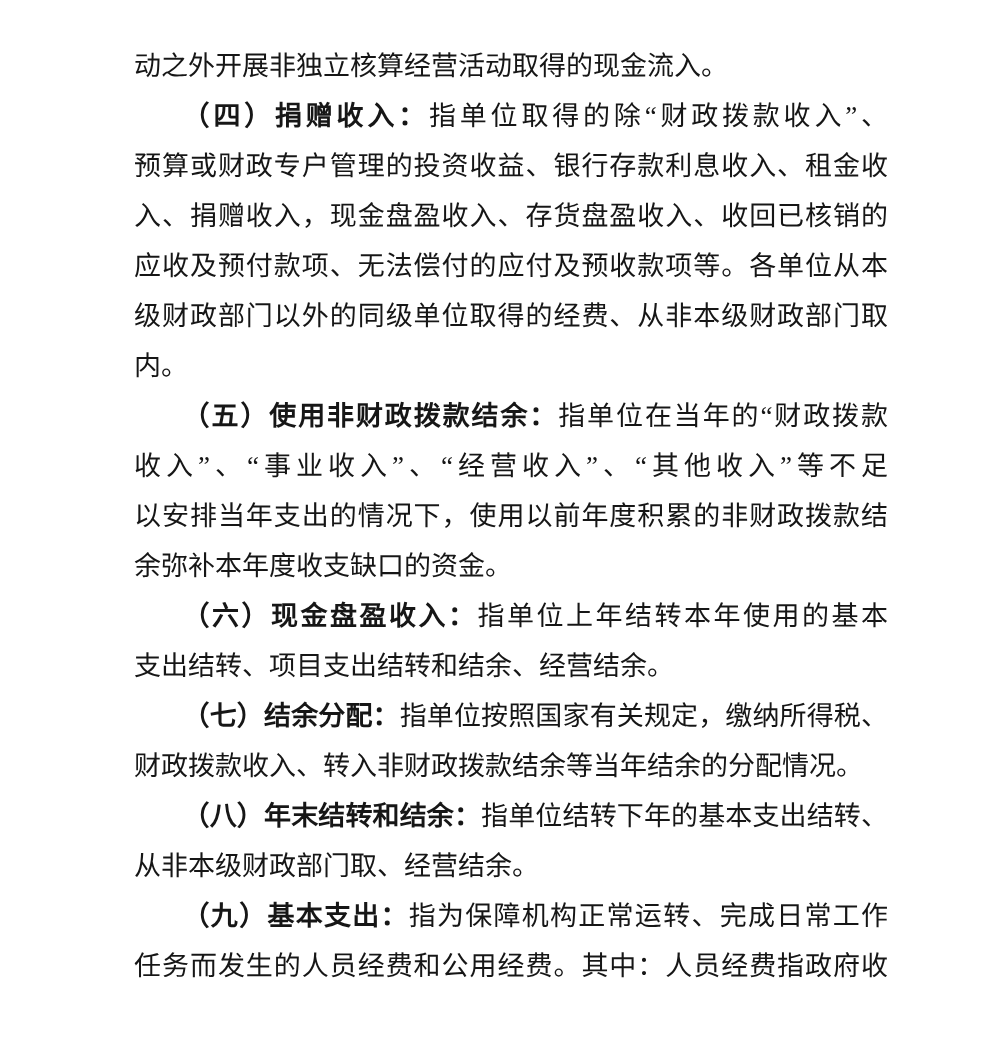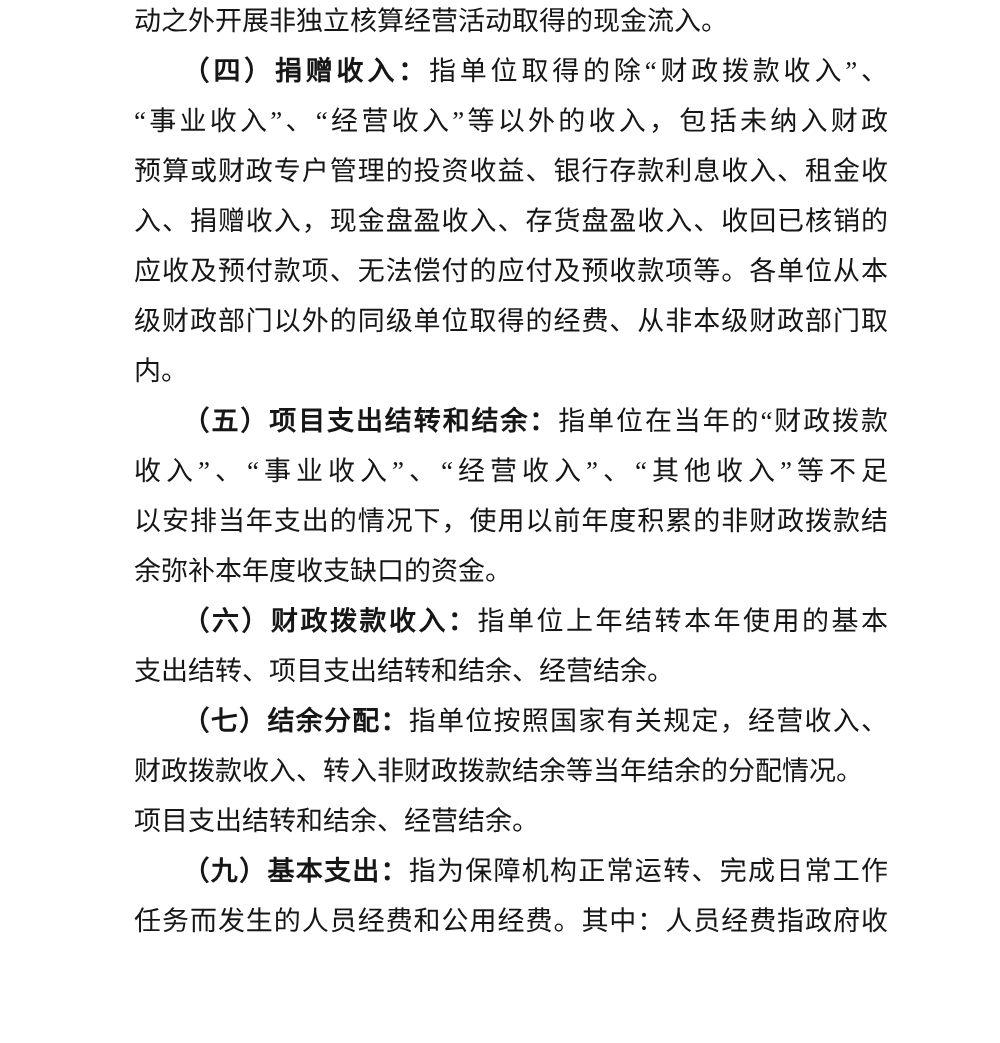--- a/index.html
+++ b/index.html
@@ -10,20 +10,21 @@
     width: 1000px;
     height: 1043px;
     background: #ffffff;
     overflow: hidden;
     position: relative;
   }
   .page {
     position: absolute;
     inset: 0;
     background: #ffffff;
+    margin-top: 45px;
   }
   .textblock {
     position: absolute;
     left: 134px;
     top: -4px;
     width: 754px;
     color: #161616;
     font-family: "Liberation Serif", "DejaVu Serif", serif;
     font-size: 27px;
     line-height: 50px;
@@ -49,50 +50,50 @@
 </head>
 <body>
 
 <main class="page">
   <div class="textblock">
 
     <p class="line end"><span class="lead"></span><span class="rest">动之外开展非独立核算经营活动取得的现金流入。</span></p>
 
     <p class="line indent"><span class="lead">（四）捐赠收入：</span><span class="rest">指单位取得的除“财政拨款收入”、</span></p>
 
-    <p class="line"><span class="lead"></span><span class="rest">“事业收入”、“经营收入”等以外的收入，包括未纳入财政</span></p>
 
     <p class="line"><span class="lead"></span><span class="rest">预算或财政专户管理的投资收益、银行存款利息收入、租金收</span></p>
 
     <p class="line"><span class="lead"></span><span class="rest">入、捐赠收入，现金盘盈收入、存货盘盈收入、收回已核销的</span></p>
 
     <p class="line"><span class="lead"></span><span class="rest">应收及预付款项、无法偿付的应付及预收款项等。各单位从本</span></p>
 
     <p class="line"><span class="lead"></span><span class="rest">级财政部门以外的同级单位取得的经费、从非本级财政部门取</span></p>
 
 
     <p class="line end"><span class="lead"></span><span class="rest">内。</span></p>
 
-    <p class="line indent"><span class="lead">（五）项目支出结转和结余：</span><span class="rest">指单位在当年的“财政拨款</span></p>
+    <p class="line indent"><span class="lead">（五）使用非财政拨款结余：</span><span class="rest">指单位在当年的“财政拨款</span></p>
 
     <p class="line"><span class="lead"></span><span class="rest">收入”、“事业收入”、“经营收入”、“其他收入”等不足</span></p>
 
     <p class="line"><span class="lead"></span><span class="rest">以安排当年支出的情况下，使用以前年度积累的非财政拨款结</span></p>
 
     <p class="line end"><span class="lead"></span><span class="rest">余弥补本年度收支缺口的资金。</span></p>
 
-    <p class="line indent"><span class="lead">（六）财政拨款收入：</span><span class="rest">指单位上年结转本年使用的基本</span></p>
+    <p class="line indent"><span class="lead">（六）现金盘盈收入：</span><span class="rest">指单位上年结转本年使用的基本</span></p>
 
     <p class="line end"><span class="lead"></span><span class="rest">支出结转、项目支出结转和结余、经营结余。</span></p>
 
-    <p class="line indent"><span class="lead">（七）结余分配：</span><span class="rest">指单位按照国家有关规定，经营收入、</span></p>
+    <p class="line indent"><span class="lead">（七）结余分配：</span><span class="rest">指单位按照国家有关规定，缴纳所得税、</span></p>
 
     <p class="line end"><span class="lead"></span><span class="rest">财政拨款收入、转入非财政拨款结余等当年结余的分配情况。</span></p>
 
+    <p class="line indent"><span class="lead">（八）年末结转和结余：</span><span class="rest">指单位结转下年的基本支出结转、</span></p>
 
-    <p class="line end"><span class="lead"></span><span class="rest">项目支出结转和结余、经营结余。</span></p>
+    <p class="line end"><span class="lead"></span><span class="rest">从非本级财政部门取、经营结余。</span></p>
 
     <p class="line indent"><span class="lead">（九）基本支出：</span><span class="rest">指为保障机构正常运转、完成日常工作</span></p>
 
     <p class="line"><span class="lead"></span><span class="rest">任务而发生的人员经费和公用经费。其中：人员经费指政府收</span></p>
 
   </div>
 </main>
 
 </body></html>

